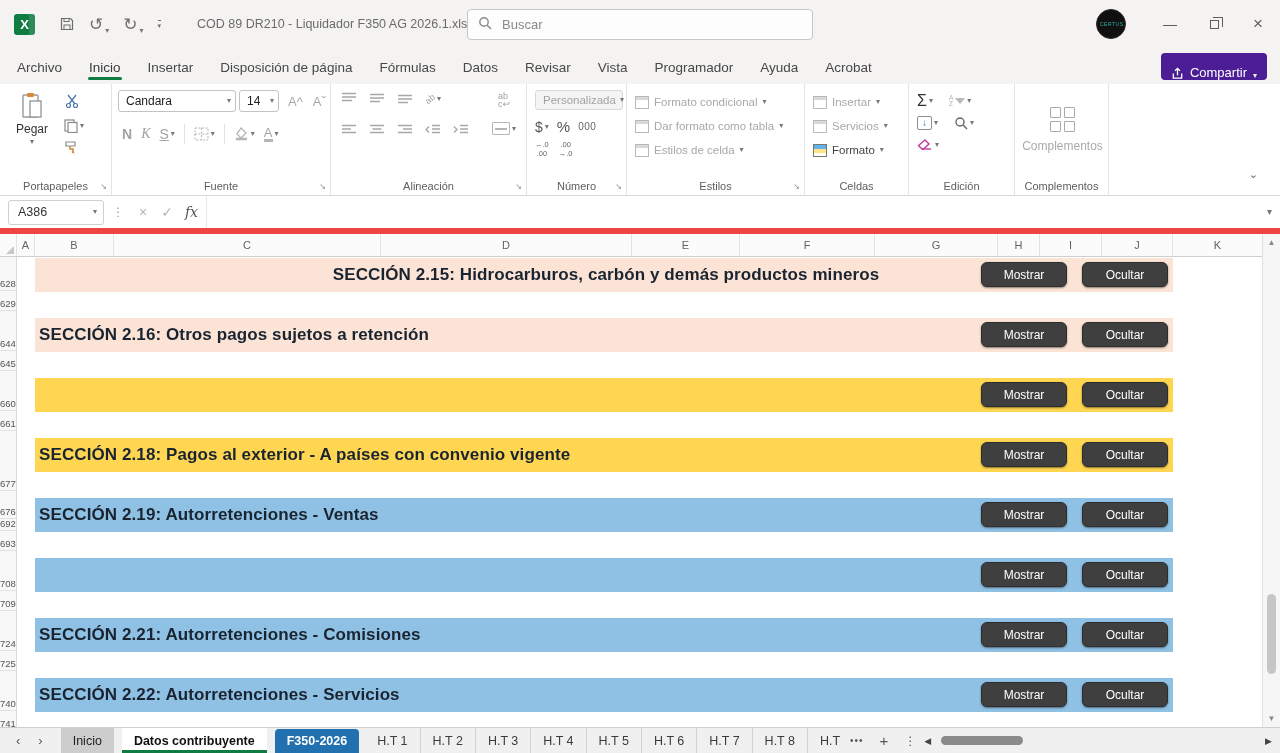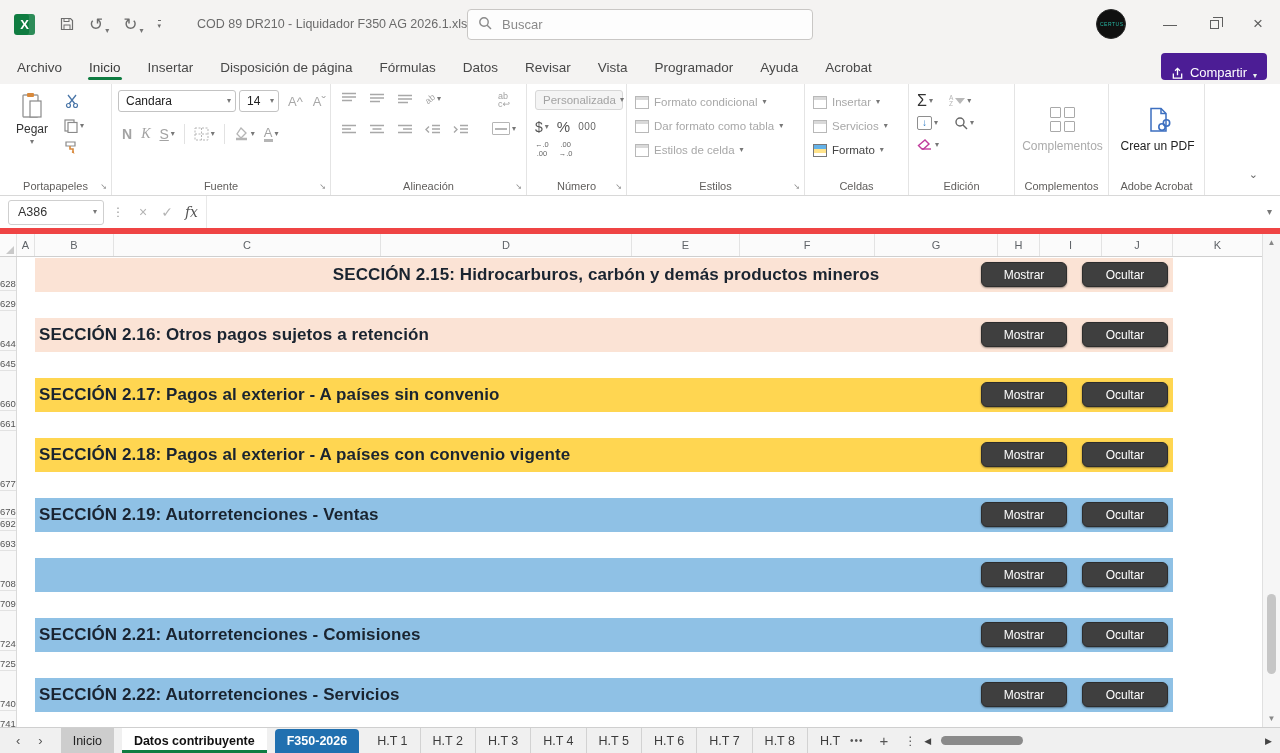--- a/index.html
+++ b/index.html
@@ -438,30 +438,20 @@
       <span class="addgrid">
           <i></i>
           <i></i>
           <i></i>
           <i></i>
         </span>
       <span class="addlbl">Complementos</span>
       <div class="glabel">Complementos</div>
     </div>
 
-    <div class="rgroup g-acr">
-      <svg width="26" height="28" viewBox="0 0 26 28">
-          <path d="M6 1.5h10l5 5V24H6z" fill="none" stroke="#3d6fc0" stroke-width="1.5"></path>
-          <path d="M16 1.5v5h5" fill="none" stroke="#3d6fc0" stroke-width="1.5"></path>
-          <circle cx="17" cy="20" r="3.2" fill="none" stroke="#3d6fc0" stroke-width="1.6"></circle>
-          <circle cx="21.5" cy="16" r="3.2" fill="none" stroke="#3d6fc0" stroke-width="1.6"></circle>
-        </svg>
-      <span class="acrlbl">Crear un PDF</span>
-      <div class="glabel">Adobe Acrobat</div>
-    </div>
 
     <div class="rgroup rib-tail">
       <span class="collapse-cv">⌄</span>
     </div>
   </div>
 
   <div class="fbar">
     <div class="namebox">
         <span>A386</span>
         <span class="cv">▾</span>
@@ -504,21 +494,20 @@
 
     <div class="band c-peach" style="top:61px;">
       <span class="band-title">SECCIÓN 2.16: Otros pagos sujetos a retención</span>
       <span class="gbtn show">Mostrar</span>
       <span class="gbtn hide">Ocultar</span>
     </div>
     <div class="rownum" style="top:80px;">644</div>
     <div class="rownum" style="top:100px;">645</div>
 
     <div class="band c-yellow" style="top:121px;">
-      <span class="band-title">SECCIÓN 2.17: Pagos al exterior - A países sin convenio</span>
       <span class="gbtn show">Mostrar</span>
       <span class="gbtn hide">Ocultar</span>
     </div>
     <div class="rownum" style="top:140px;">660</div>
     <div class="rownum" style="top:160px;">661</div>
 
     <div class="band c-yellow" style="top:181px;">
       <span class="band-title">SECCIÓN 2.18: Pagos al exterior - A países con convenio vigente</span>
       <span class="gbtn show">Mostrar</span>
       <span class="gbtn hide">Ocultar</span>

